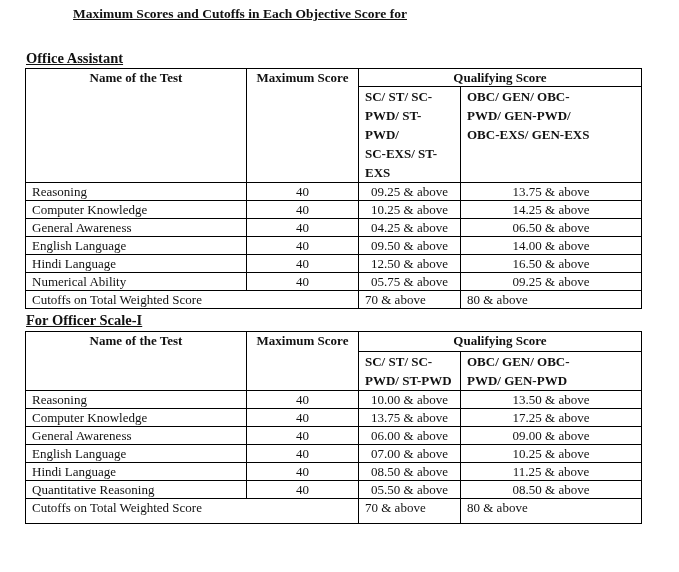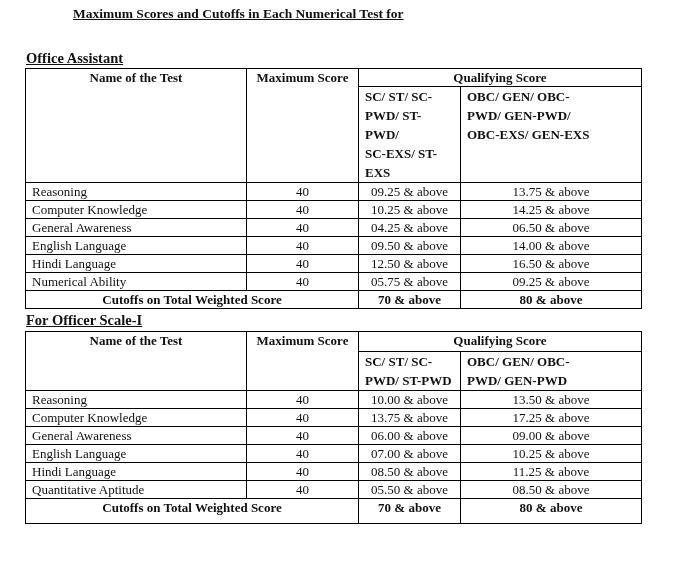--- a/index.html
+++ b/index.html
@@ -26,27 +26,27 @@
     font-size: 13px; line-height: 17px; vertical-align: top;
   }
   th { font-weight: bold; }
   .c-name { width: 221px; text-align: center; }
   .c-max { width: 112px; text-align: center; margin-top: 10px; }
   .c-a { width: 102px; }
   .c-b { width: auto; }
   .hdr-qual { }
   .hdr-sub { text-align: left; line-height: 19px; padding-left: 6px; }
   td.num { text-align: center; margin-top: 16px; }
-  td.bold { font-weight: bold; text-align: center; }
+  td.bold { font-weight: normal; }
   tr.data td { height: 17px; }
 </style>
 </head>
 <body>
 
-<div class="doc-title">Maximum Scores and Cutoffs in Each Numerical Test for</div>
+<div class="doc-title">Maximum Scores and Cutoffs in Each Objective Score for</div>
 
 <div class="section-title" style="top:50px;text-decoration:underline;">Office Assistant</div>
 <table style="top:68px;">
   <colgroup>
       <col class="c-name">
       <col class="c-max">
       <col class="c-a">
       <col class="c-b">
     </colgroup>
   <tbody>
@@ -160,21 +160,21 @@
     <td class="num">07.00 &amp; above</td>
     <td class="num">10.25 &amp; above</td>
   </tr>
   <tr class="data">
     <td>Hindi Language</td>
     <td class="num">40</td>
     <td class="num">08.50 &amp; above</td>
     <td class="num">11.25 &amp; above</td>
   </tr>
   <tr class="data">
-    <td>Quantitative Aptitude</td>
+    <td>Quantitative Reasoning</td>
     <td class="num">40</td>
     <td class="num">05.50 &amp; above</td>
     <td class="num">08.50 &amp; above</td>
   </tr>
   <tr class="data">
     <td colspan="2" class="bold" style="height:24px;">Cutoffs on Total Weighted Score</td>
     <td class="bold">70 &amp; above</td>
     <td class="bold">80 &amp; above</td>
   </tr>
 </tbody>

